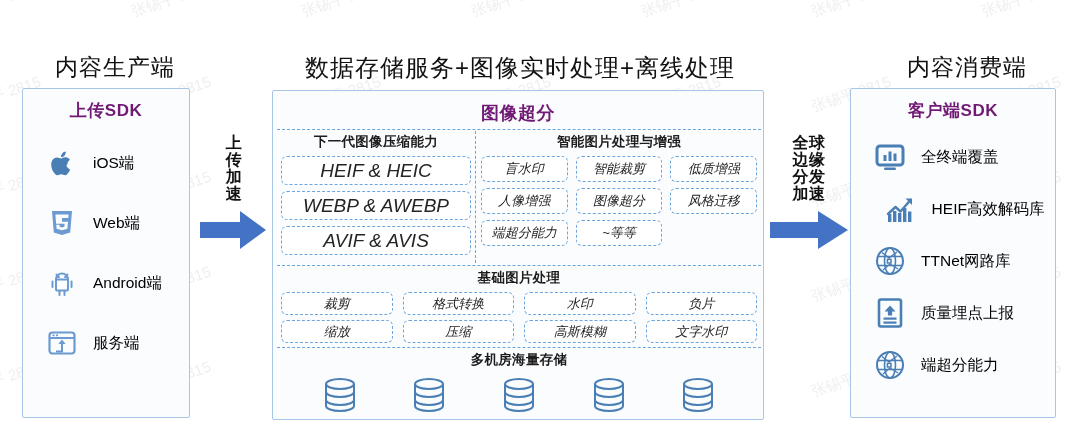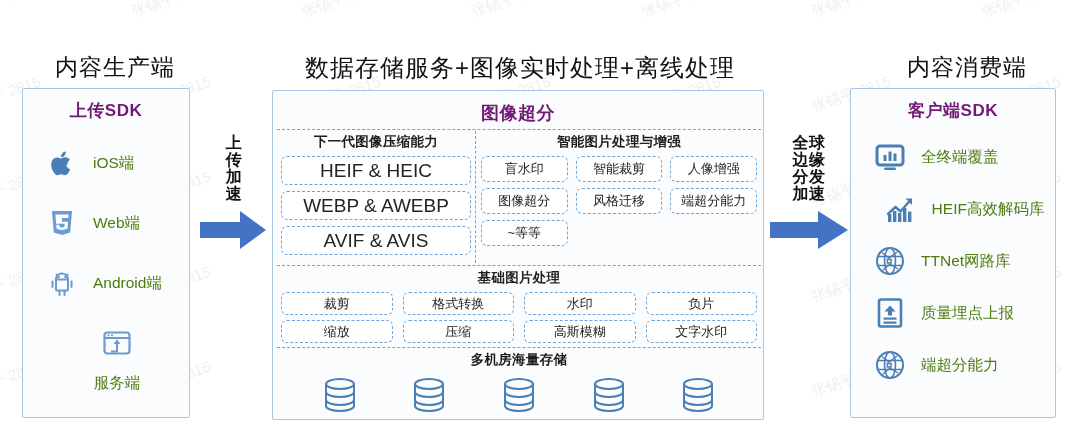--- a/index.html
+++ b/index.html
@@ -25,41 +25,41 @@
   .panel{
     position:absolute;border:1.5px solid #a7c6e8;background:#fbfcfe;
     box-sizing:border-box;border-radius:2px;
   }
   .panel-head{
     text-align:center;font-size:17px;font-weight:bold;color:#701a75;
     padding-top:10px;letter-spacing:.5px;
   }
   
   .sdk-row{display:flex;align-items:center;gap:14px;padding-left:22px;}
-  .sdk-label{font-size:15.5px;color:#4d7c0f;line-height:1.15;}
+  .sdk-label{font-size:15.5px;color:#000000;line-height:1.15;}
   .ico{width:34px;height:34px;flex:0 0 34px;display:block;}
   
   .arrow-group{position:absolute;text-align:center;}
   .arrow-text{
     font-size:16px;font-weight:bold;color:#111;line-height:1.06;
     letter-spacing:.5px;margin-bottom:6px;
   }
   .arrow-shape{display:block;margin:0 auto;}
   
   .sect{position:absolute;box-sizing:border-box;}
   .sect-title{
     text-align:center;font-size:13.5px;font-weight:bold;color:#1d1d1d;
     margin-bottom:5px;letter-spacing:.3px;
   }
   .dash-h{position:absolute;border-top:1.3px dashed #6aa6dd;}
   .dash-v{position:absolute;border-left:1.3px dashed #6aa6dd;}
   .chip{
     border:1.2px dashed #6aa6dd;border-radius:6px;background:#ffffff;
     display:flex;align-items:center;justify-content:center;
-    font-size:13px;color:#1d1d1d;box-sizing:border-box;text-align:center;
+    font-size:13px;color:#1d1d1d;box-sizing:border-box;text-align:center;font-style:italic;
   }
   .chip.big{font-size:19px;color:#242424;}
   .grid{display:grid;}
   .db-row{display:flex;justify-content:space-around;align-items:flex-end;}
 </style>
 </head>
 <body>
 
 <div id="watermark">
     <div class="wm" style="left: -40px; top: -10px;">张锡平 2815</div>
@@ -139,21 +139,21 @@
             <line x1="14.5" y1="25" x2="14.5" y2="29"></line>
             <line x1="19.5" y1="25" x2="19.5" y2="29"></line>
           </g>
           <circle cx="14" cy="11" r="1" fill="#6b9bd0"></circle>
           <circle cx="20" cy="11" r="1" fill="#6b9bd0"></circle>
         </svg>
       </span>
       <span class="sdk-label">Android端</span>
     </div>
 
-    <div class="sdk-row" style="margin-top:26px;flex-direction:column;">
+    <div class="sdk-row" style="margin-top:26px;">
       <span class="ico">
         <svg viewBox="0 0 34 34" width="34" height="34">
           <rect x="4.5" y="6.5" width="25" height="21" rx="3" fill="none" stroke="#6b9bd0" stroke-width="2.2"></rect>
           <line x1="4.5" y1="12" x2="29.5" y2="12" stroke="#6b9bd0" stroke-width="2"></line>
           <circle cx="8.5" cy="9.3" r="1.1" fill="#6b9bd0"></circle>
           <circle cx="12" cy="9.3" r="1.1" fill="#6b9bd0"></circle>
           <path d="M11 24.5h5v-6.5h-2.6L17 13.5l3.6 4.5H18v8.5h-7z" fill="#6b9bd0"></path>
         </svg>
       </span>
       <span class="sdk-label">服务端</span>
@@ -190,20 +190,21 @@
         <div class="chip big" style="height:29px;">WEBP &amp; AWEBP</div>
         <div class="chip big" style="height:29px;">AVIF &amp; AVIS</div>
       </div>
     </div>
 
     <div class="sect" style="left:208px;top:42px;width:276px;height:130px;">
       <div class="sect-title">智能图片处理与增强</div>
       <div class="grid" style="grid-template-columns:repeat(3,1fr);gap:6px 8px;">
         <div class="chip" style="height:26px;">盲水印</div>
         <div class="chip" style="height:26px;">智能裁剪</div>
+        <div class="chip" style="height:26px;">低质增强</div>
         <div class="chip" style="height:26px;">人像增强</div>
         <div class="chip" style="height:26px;">图像超分</div>
         <div class="chip" style="height:26px;">风格迁移</div>
         <div class="chip" style="height:26px;">端超分能力</div>
         <div class="chip" style="height:26px;">~等等</div>
       </div>
     </div>
 
     <div class="sect" style="left:8px;top:178px;width:476px;height:76px;">
       <div class="sect-title">基础图片处理</div>

